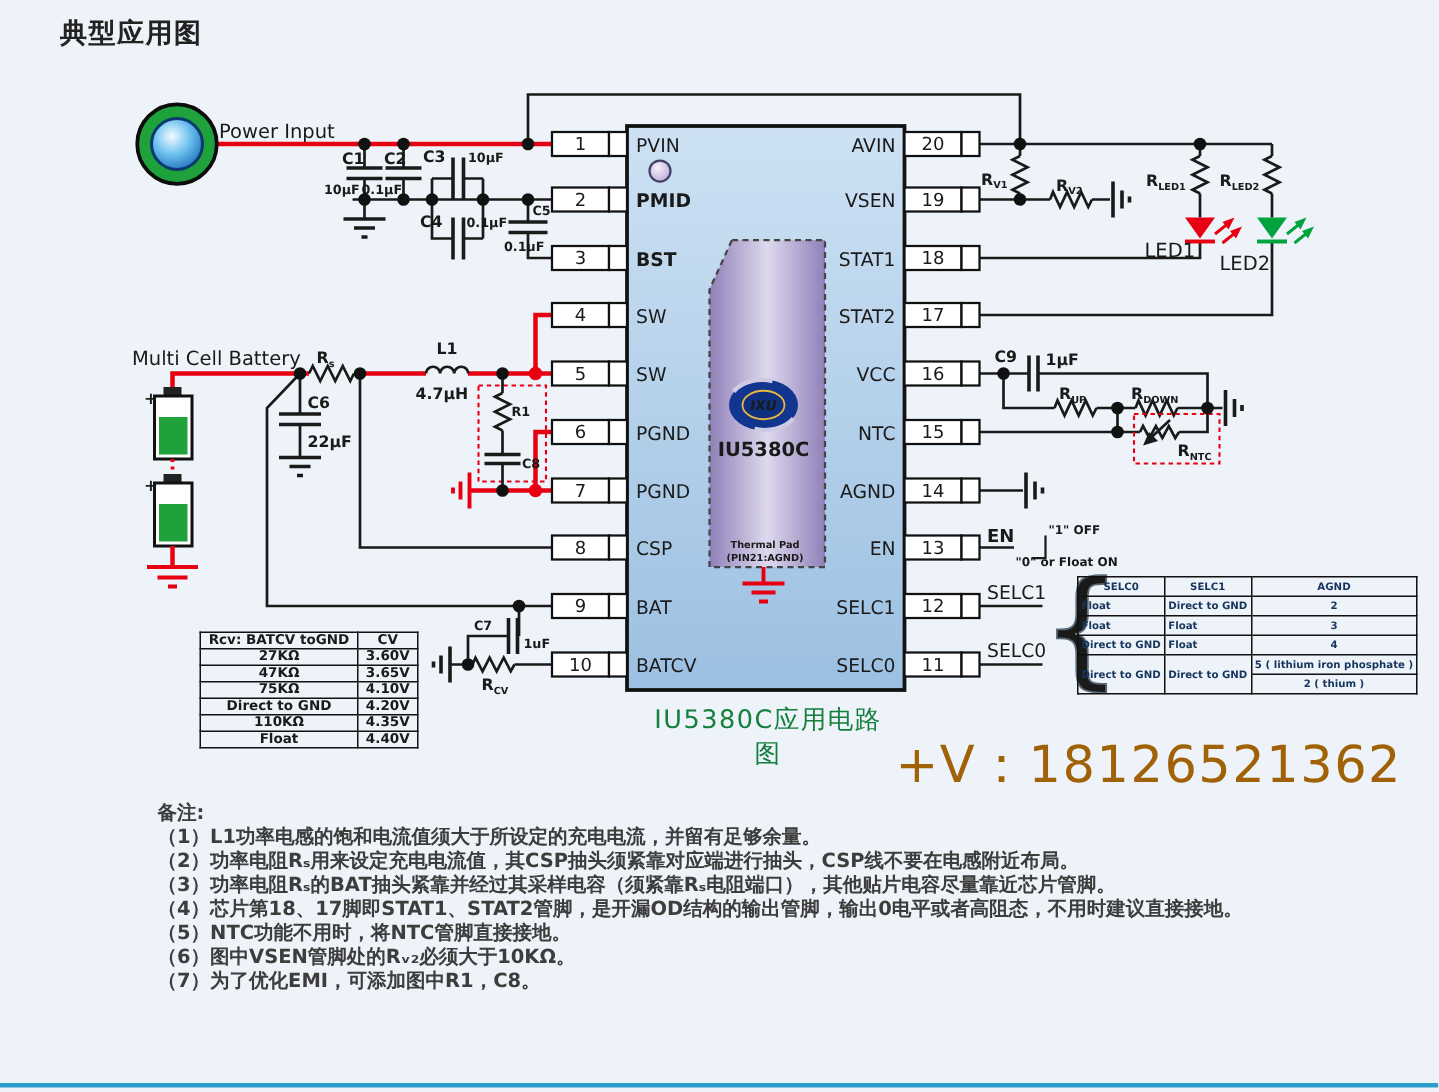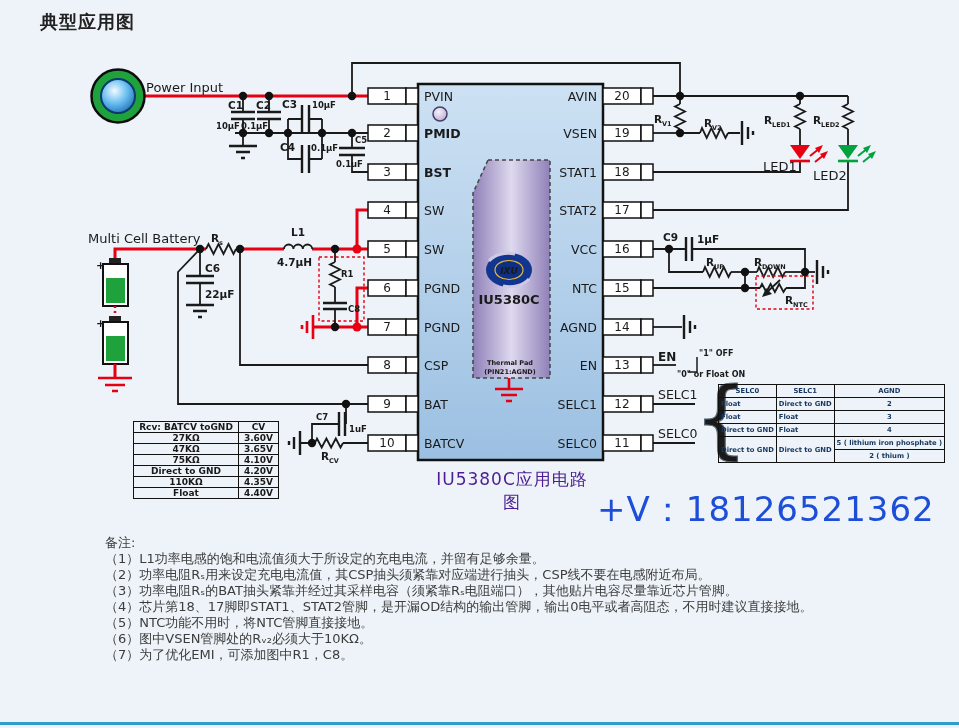--- a/index.html
+++ b/index.html
@@ -27,23 +27,23 @@
   table{border-collapse:collapse;background:transparent}
   .rcv{left:133px;top:421px;font-size:9px;font-weight:bold}
   .rcv td,.rcv th{border:1.4px solid #111;padding:0 2px;height:10px;line-height:10px;text-align:center;white-space:nowrap}
   .rcv .c2{width:35px}
   .rcv .c1{width:100px}
   .selc{left:718px;top:384px;font-size:6.8px;font-weight:bold;color:#16355e}
   .selc td,.selc th{border:1px solid #111;padding:0 2px;height:12px;line-height:12px;white-space:nowrap}
   .selc th{text-align:center}
   .selc .cells{text-align:center;width:94px}
   .selc .sc{width:50px}
-  .caption{left:430px;top:468px;width:164px;text-align:center;font-size:17px;color:#4c1d95;letter-spacing:1px}
-  .phone{left:597px;top:487px;font-size:34px;color:#1d4ed8;letter-spacing:1px}
-  .notes{left:105px;top:535px;font-size:13px;font-weight:normal;color:#3d3d3d;line-height:16px}
+  .caption{left:430px;top:468px;width:164px;text-align:center;font-size:17px;color:#15803d;letter-spacing:1px}
+  .phone{left:597px;top:487px;font-size:34px;color:#a16207;letter-spacing:1px}
+  .notes{left:105px;top:535px;font-size:13px;font-weight:bold;color:#3d3d3d;line-height:16px}
   .footerbar{left:0;top:722px;width:959px;height:3px;background:#2e9ecd}
 </style>
 </head>
 <body>
 
 <div class="page">
 
   <div class="abs title">典型应用图</div>
 
   <svg width="959" height="728" viewBox="0 0 959 728">

